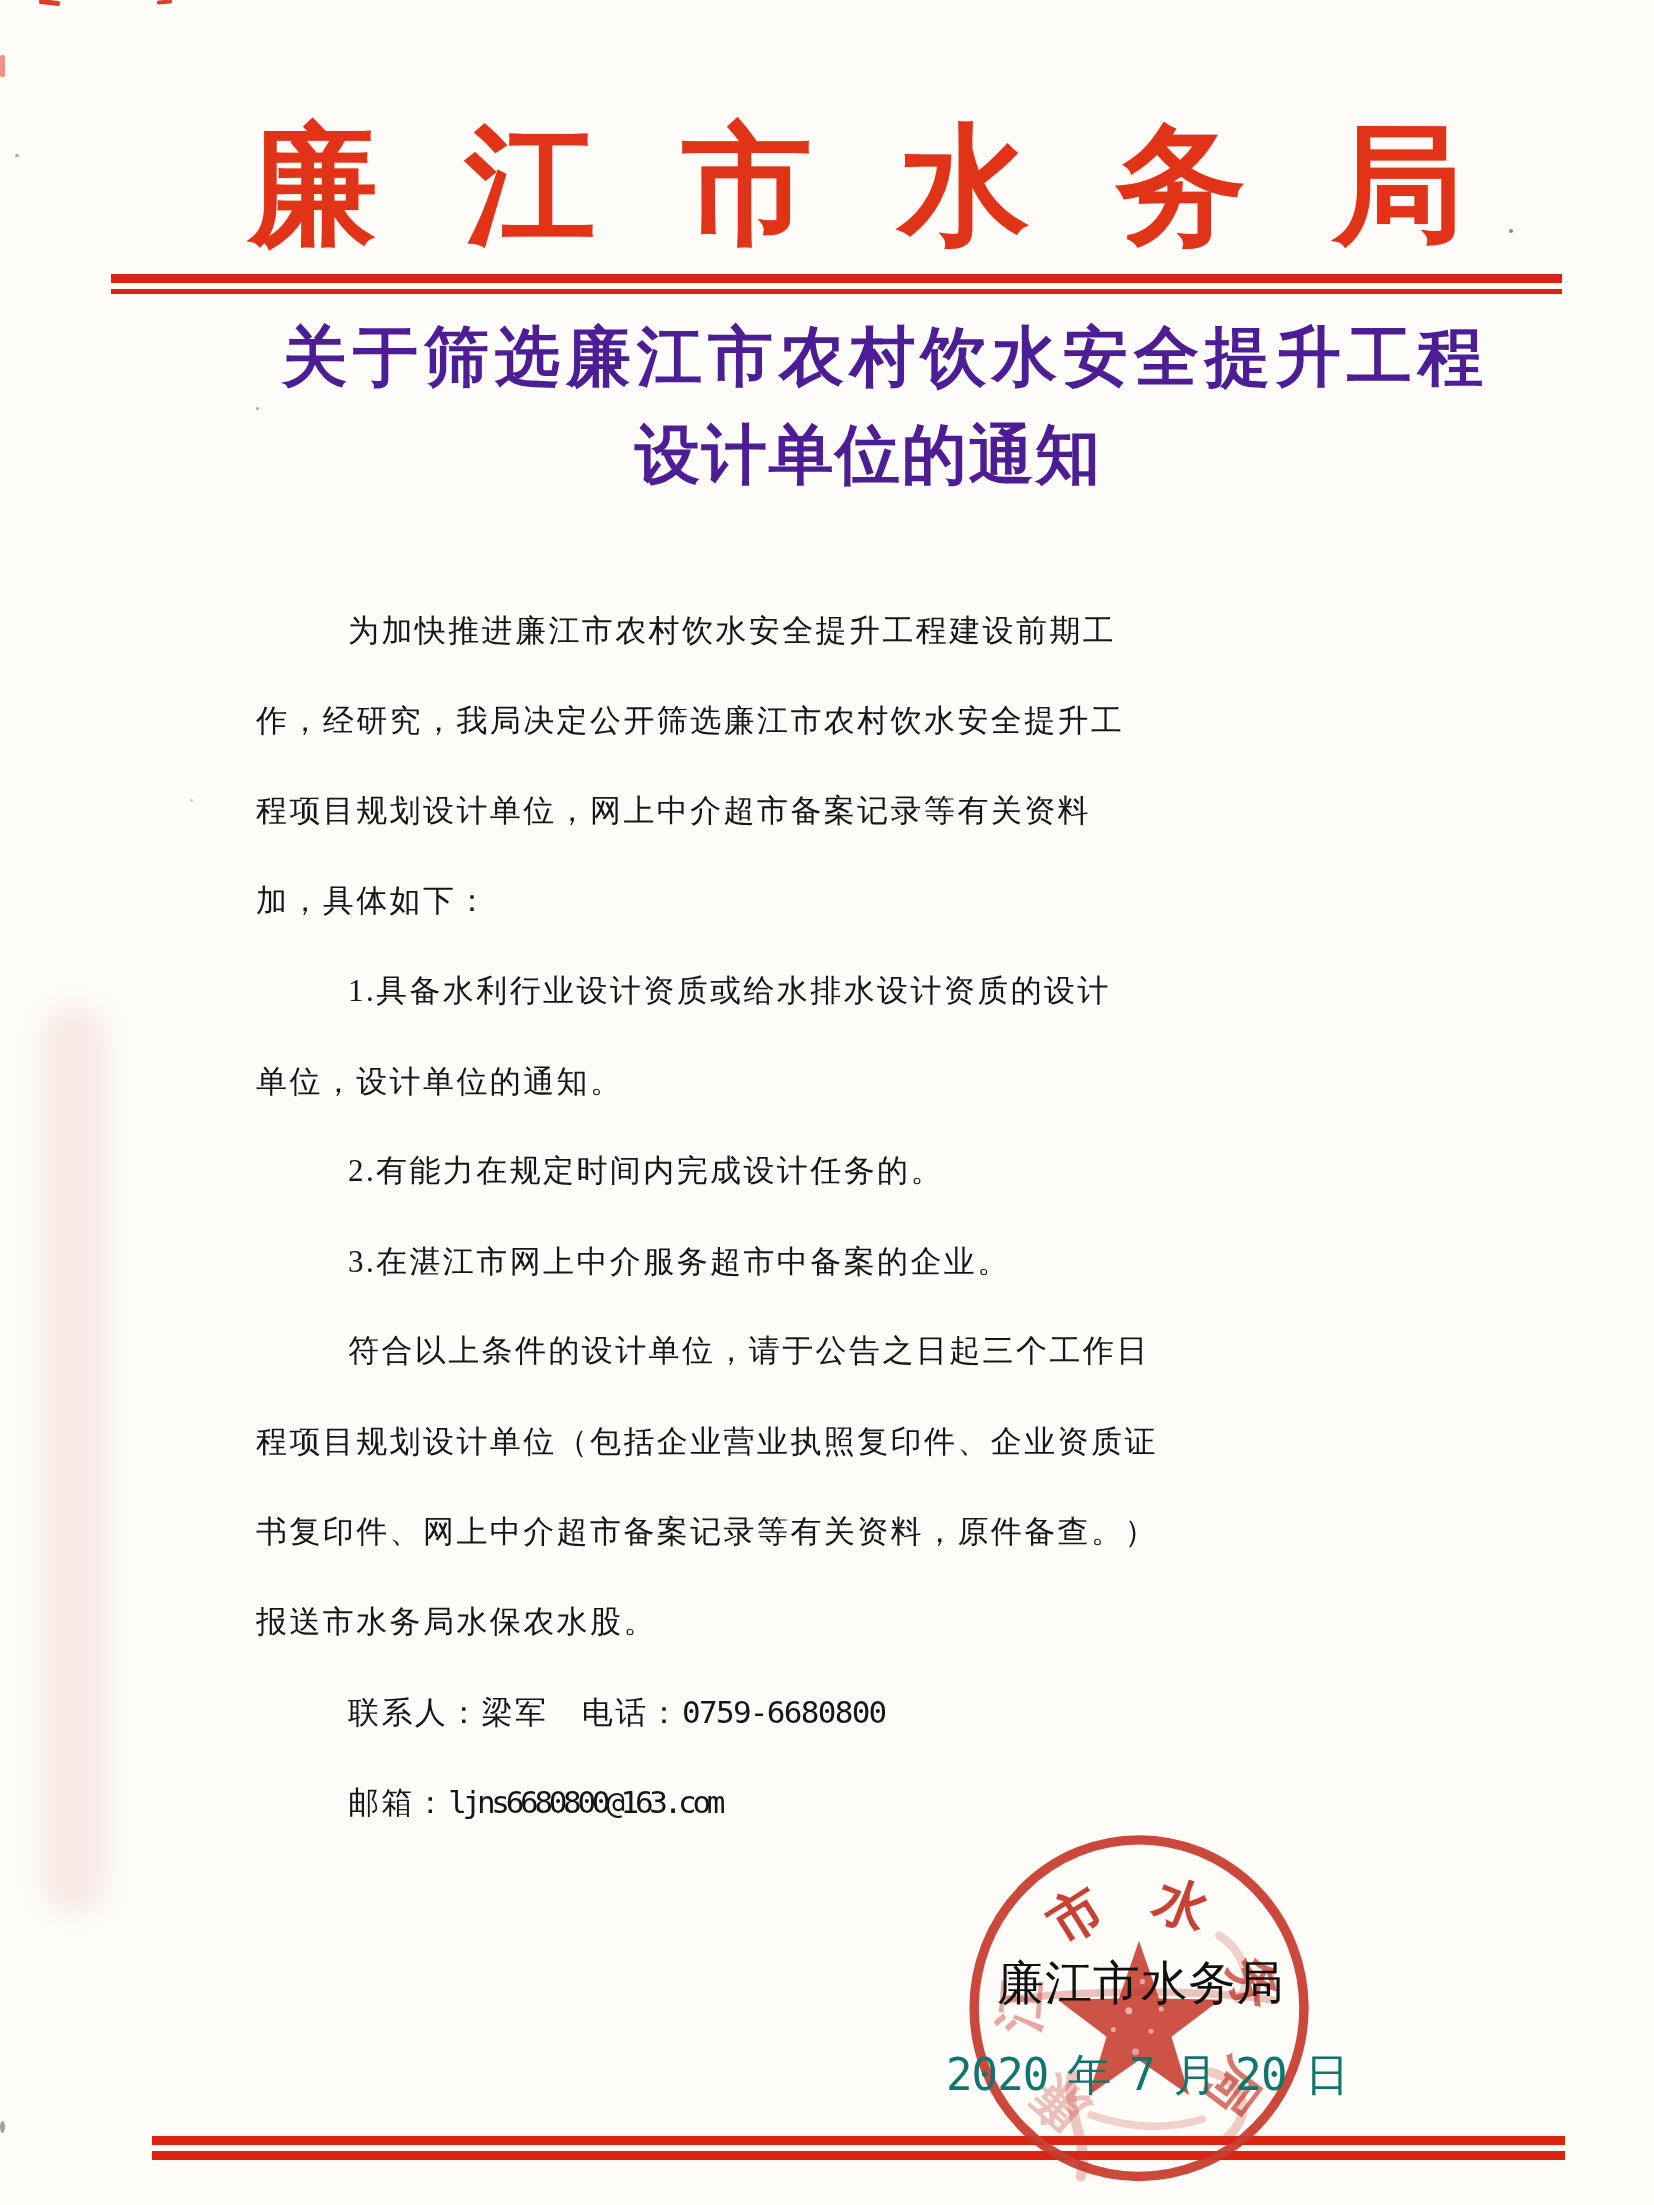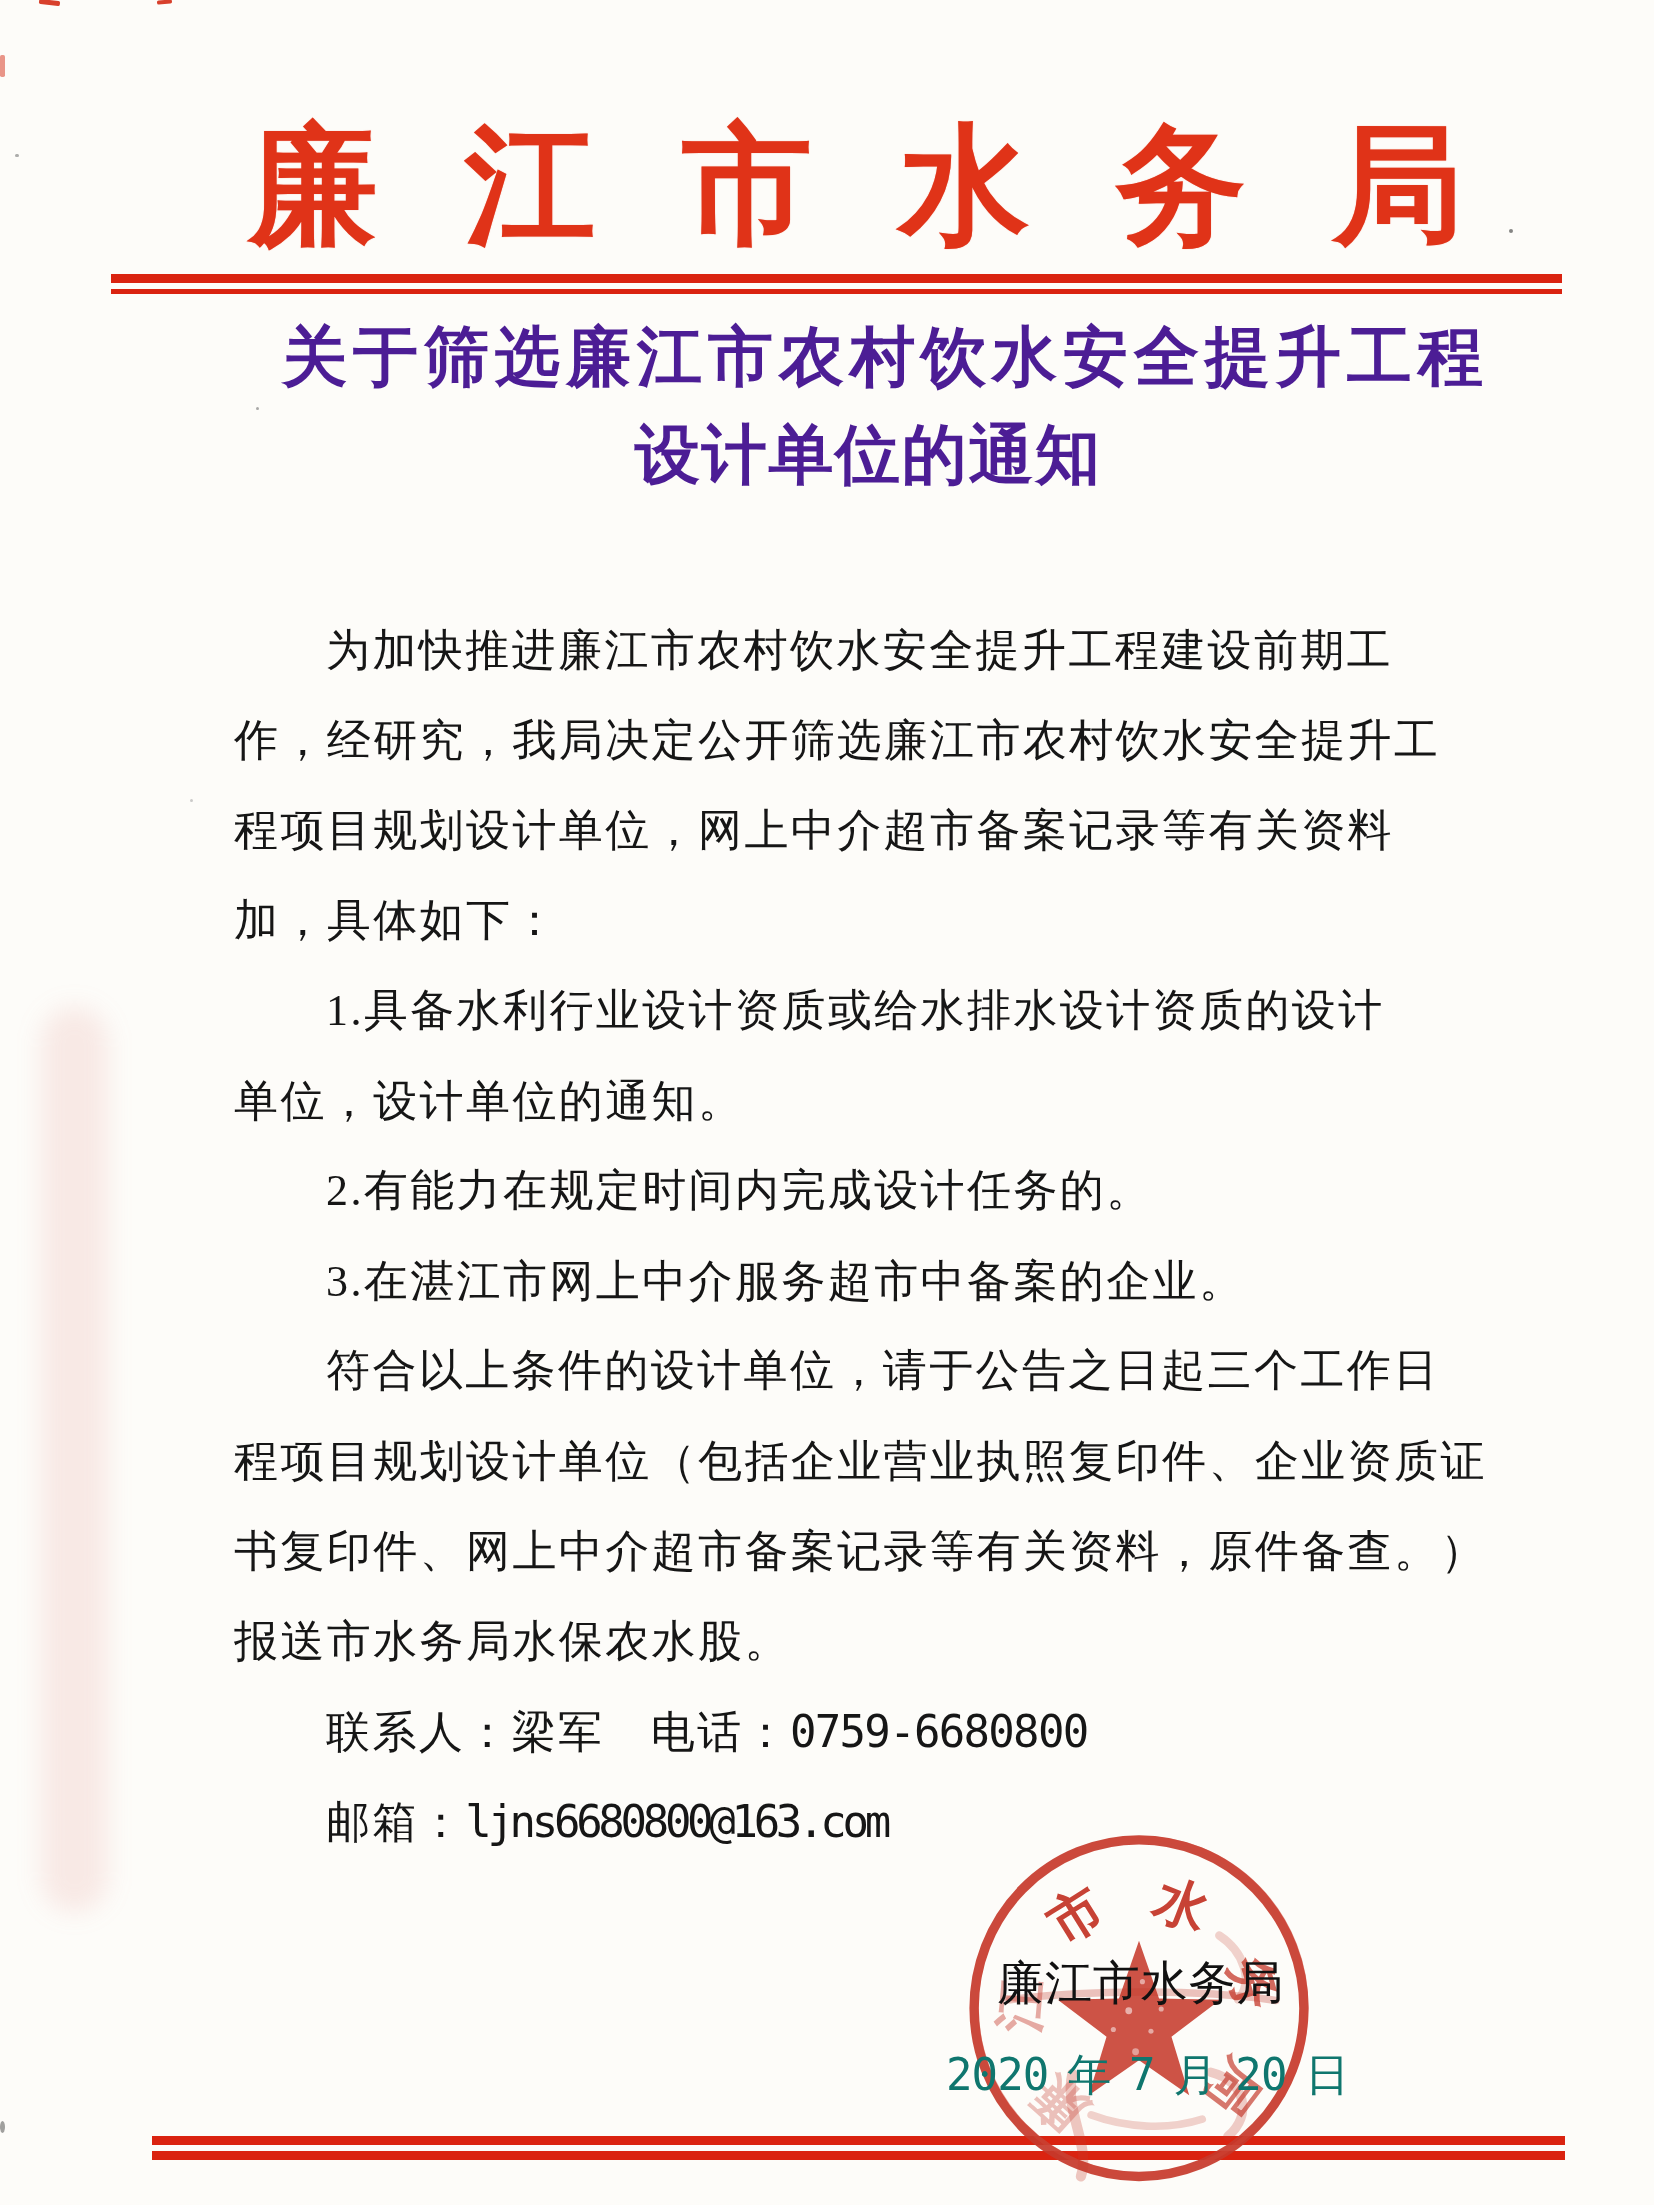--- a/index.html
+++ b/index.html
@@ -25,22 +25,22 @@
   .rule-bot-2{left:152px;top:2151px;width:1413px;height:9.4px;}
   
   .title-line{
     font-family:Liberation Sans, sans-serif;
     font-weight:900;color:#4c1d95;line-height:1;white-space:nowrap;
   }
   .title1{left:282px;top:324px;font-size:65px;letter-spacing:6px;}
   .title2{left:623px;top:422px;font-size:65px;letter-spacing:1.7px;margin-left:12px;}
   
   .bline{
-    left:234px;font-size:44px;line-height:1.12;letter-spacing:2.4px;
-    white-space:nowrap;color:#161616;margin-top:12px;
+    left:256px;font-size:31px;line-height:1.12;letter-spacing:2.4px;
+    white-space:nowrap;color:#161616;
   }
   .ind{padding-left:92px;}
   .num{
     font-family:"DejaVu Sans Mono","Liberation Mono",monospace;
     letter-spacing:-1.7px;
   }
   .email{letter-spacing:-4.3px;}
   
   .sig-org{left:997px;top:1952px;font-size:47px;letter-spacing:0.9px;white-space:nowrap;color:#111;z-index:6;}
   .sig-date{

